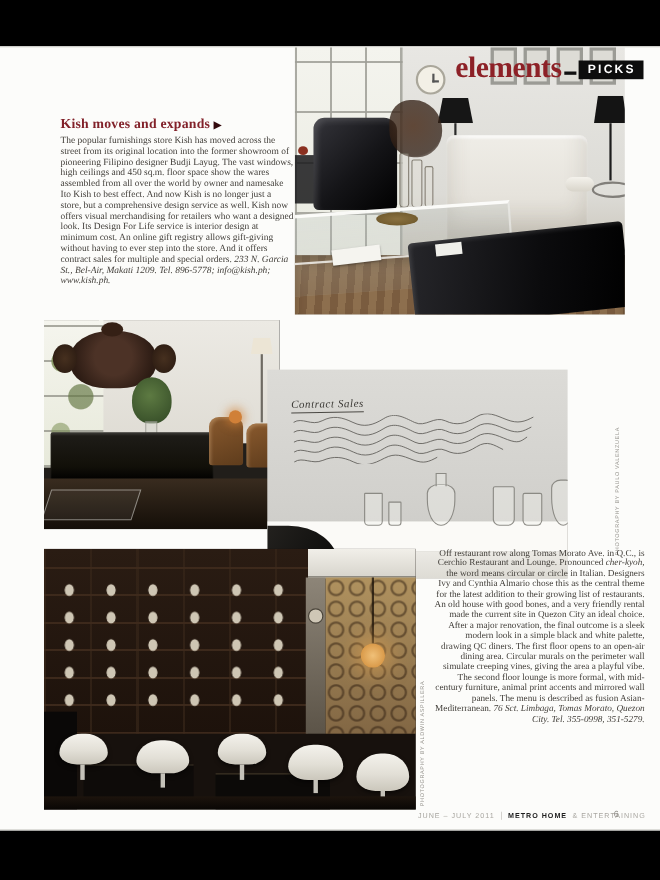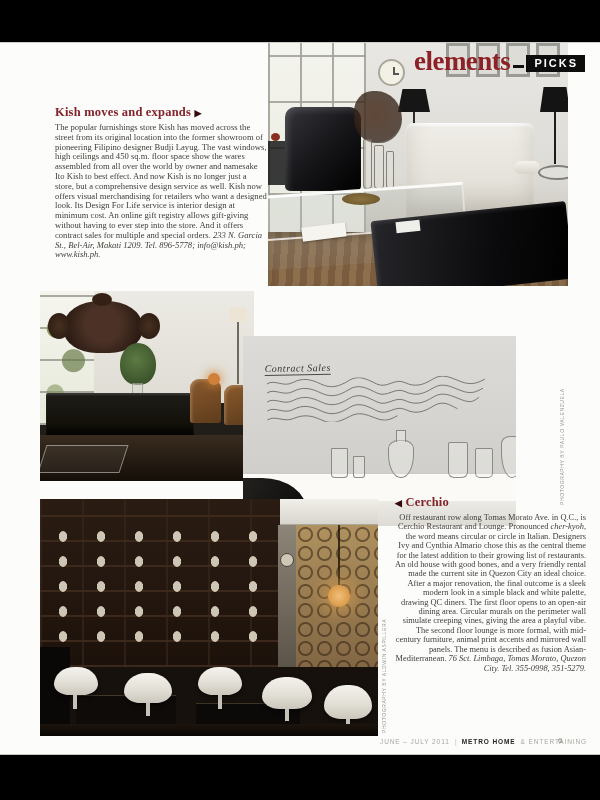--- a/index.html
+++ b/index.html
@@ -328,24 +328,20 @@
       <div class="ph chair-seat cs4"></div>
       <div class="ph chair-stem cm4"></div>
       <div class="ph chair-seat cs5"></div>
       <div class="ph chair-stem cm5"></div>
       <div class="ph bp-floor"></div>
     </div>
 
     <div class="credit-v credit-bottom">PHOTOGRAPHY BY ALDWIN ASPILLERA</div>
 
     <div class="article cerchio">
-      <div class="art-title">
-        <span class="marker">◀</span>
-        <span>Cerchio</span>
-      </div>
       <p class="art-body">
         <span>Off restaurant row along Tomas Morato Ave. in Q.C., is Cerchio Restaurant and Lounge. Pronounced </span><span class="ital">cher-kyoh</span><span>, the word means circular or circle in Italian. Designers Ivy and Cynthia Almario chose this as the central theme for the latest addition to their growing list of restaurants. An old house with good bones, and a very friendly rental made the current site in Quezon City an ideal choice. After a major renovation, the final outcome is a sleek modern look in a simple black and white palette, drawing QC diners. The first floor opens to an open-air dining area. Circular murals on the perimeter wall simulate creeping vines, giving the area a playful vibe. The second floor lounge is more formal, with mid-century furniture, animal print accents and mirrored wall panels. The menu is described as fusion Asian-Mediterranean. </span><span class="addr">76 Sct. Limbaga, Tomas Morato, Quezon City. Tel. 355-0998, 351-5279.</span>
       </p>
     </div>
 
     <div class="footer">
       <span>JUNE – JULY 2011</span>
       <span class="fdiv">|</span>
       <span class="fbrand">METRO HOME</span>
       <span>&amp; ENTERTAINING</span>

